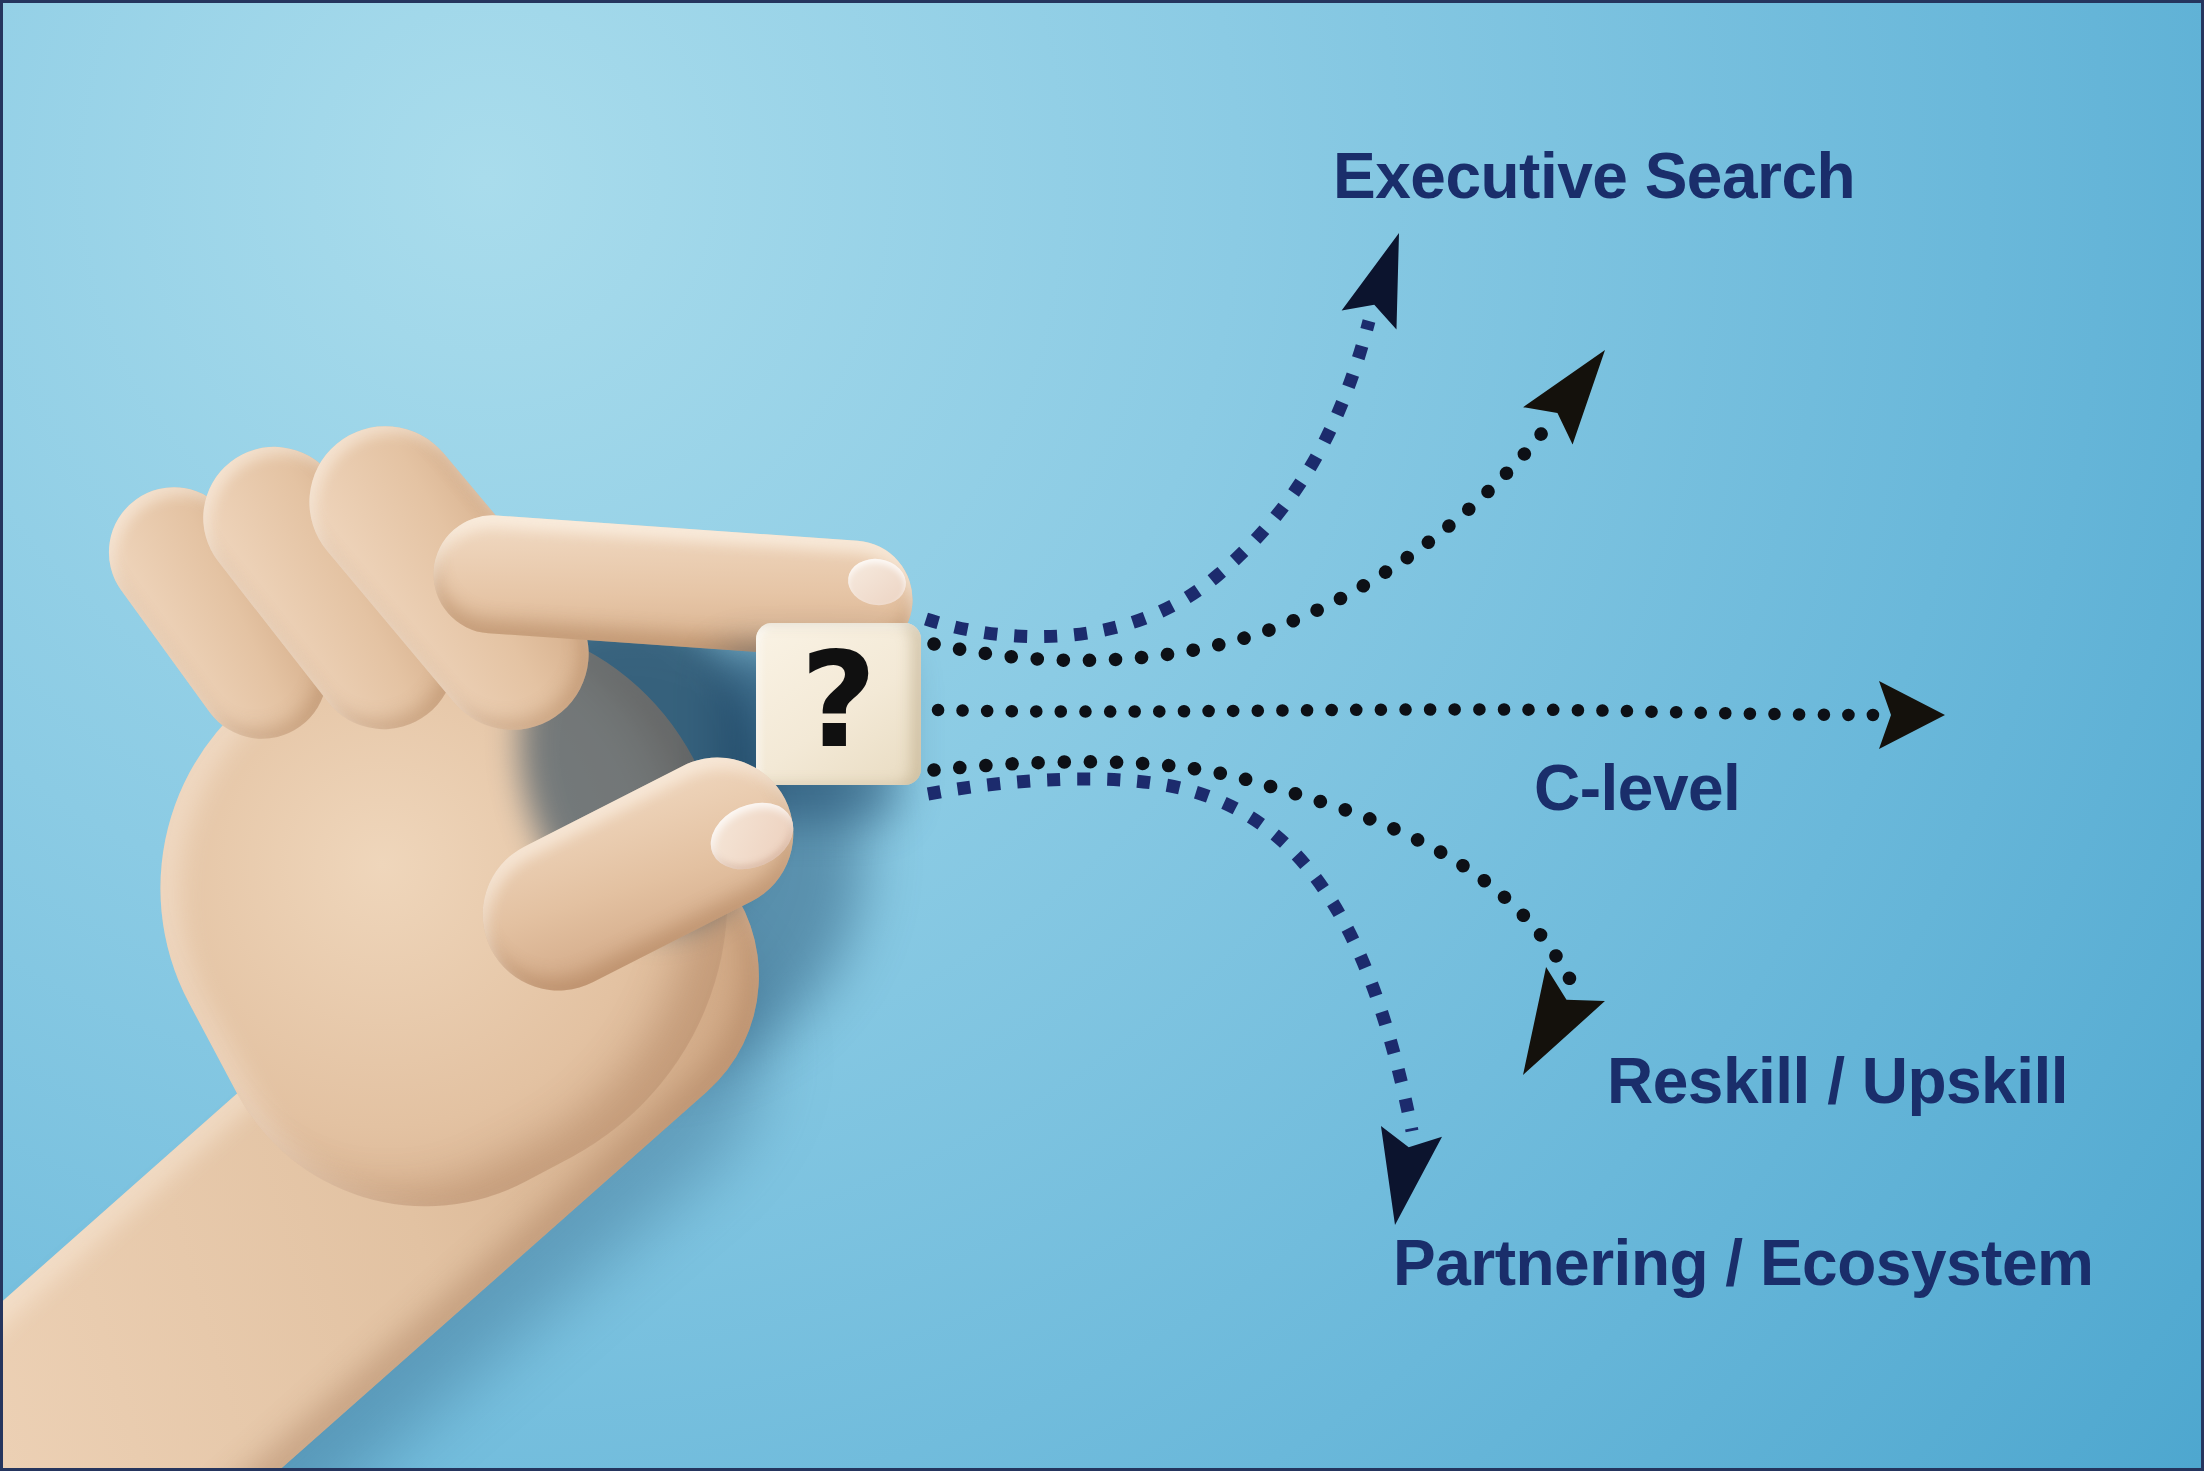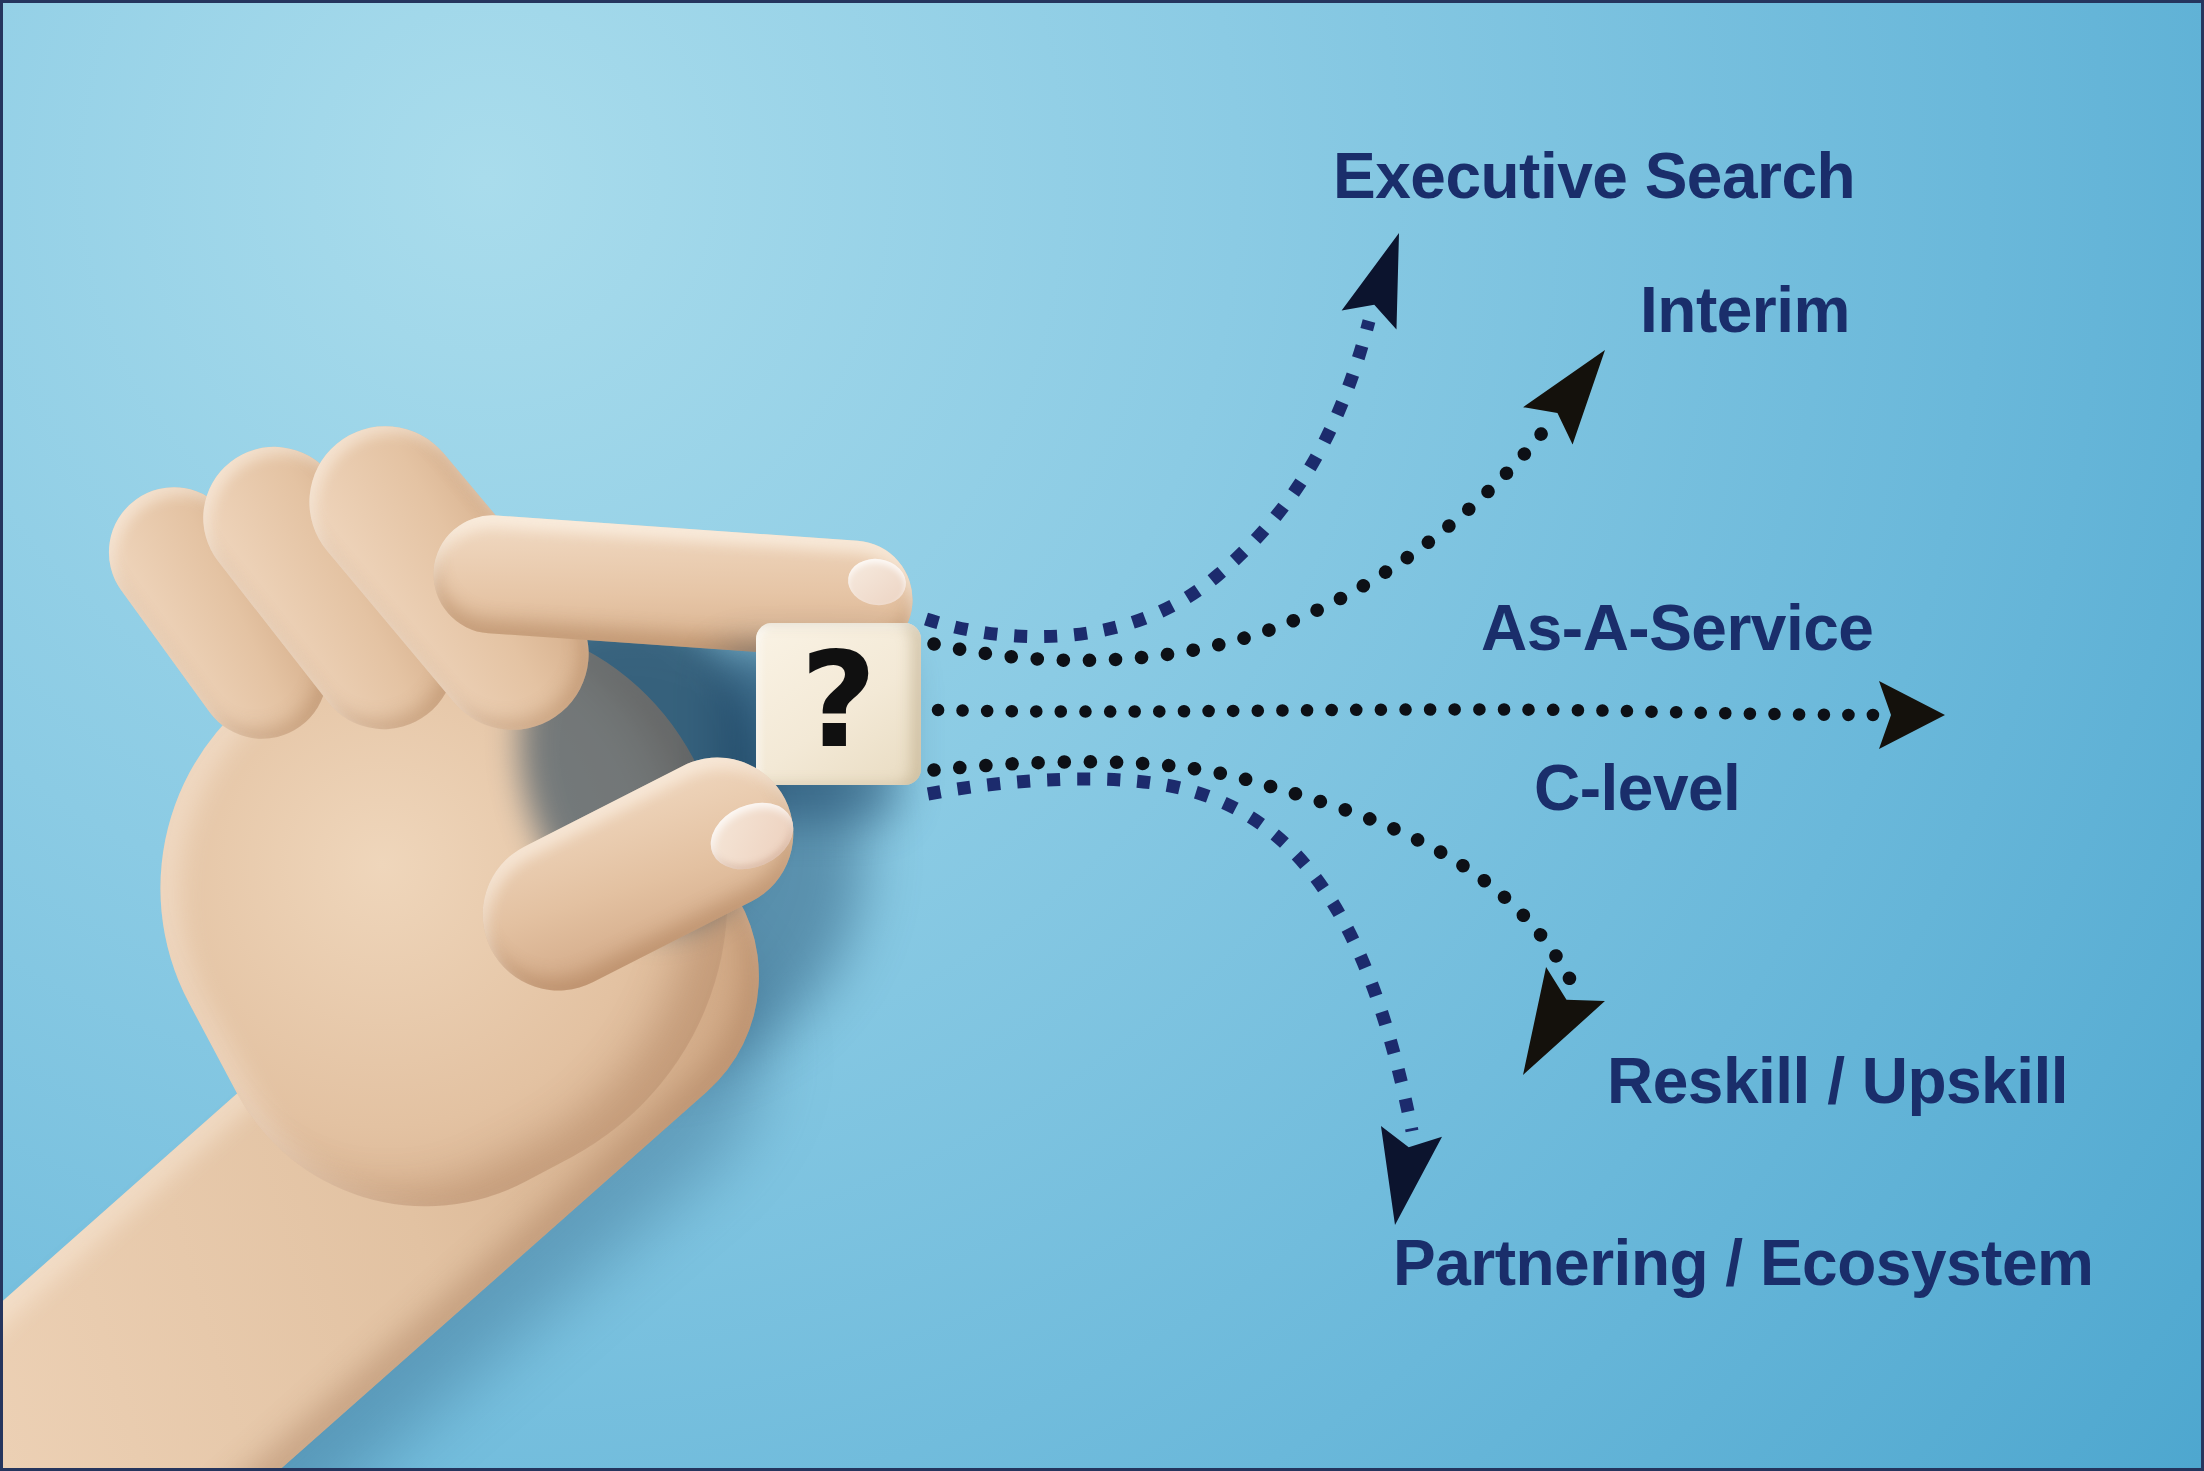--- a/index.html
+++ b/index.html
@@ -123,18 +123,16 @@
     <polygon points="0,0 -66,-34 -54,0 -66,34" transform="translate(1942,712) rotate(0)" fill="#14110c"></polygon>
 
     <path d="M 931 767 C 1030 757, 1160 752, 1245 777 C 1345 806, 1500 845, 1570 982" fill="none" stroke="#0d1016" stroke-width="13.5" stroke-linecap="round" stroke-dasharray="0.1 26"></path>
     <polygon points="0,0 -105,-34 -87,0 -105,34" transform="translate(1520,1072) rotate(120)" fill="#14110c"></polygon>
 
     <path d="M 925 791 C 1010 775, 1120 769, 1185 787 C 1290 816, 1365 905, 1409 1128" fill="none" stroke="#1c2b6d" stroke-width="13" stroke-dasharray="13 17"></path>
     <polygon points="0,0 -95,-31 -79,0 -95,31" transform="translate(1392,1222) rotate(100)" fill="#0c142e"></polygon>
   </svg>
 
   <div class="label" style="left:1330px;top:141px;">Executive Search</div>
-  <div class="label" style="left:1637px;top:275px;">Interim</div>
-  <div class="label" style="left:1478px;top:593px;">As-A-Service</div>
   <div class="label" style="left:1486px;top:753px;margin-left:45px;">C-level</div>
   <div class="label" style="left:1604px;top:1046px;">Reskill / Upskill</div>
   <div class="label" style="left:1390px;top:1228px;">Partnering / Ecosystem</div>
 </div>
 
 </body></html>

